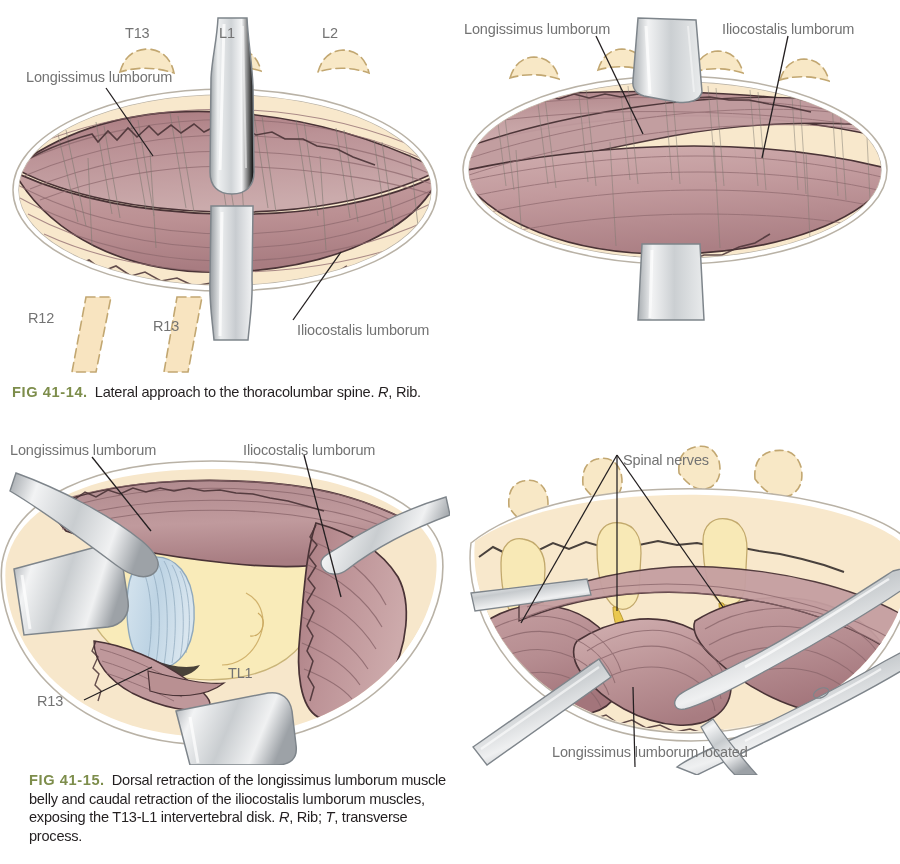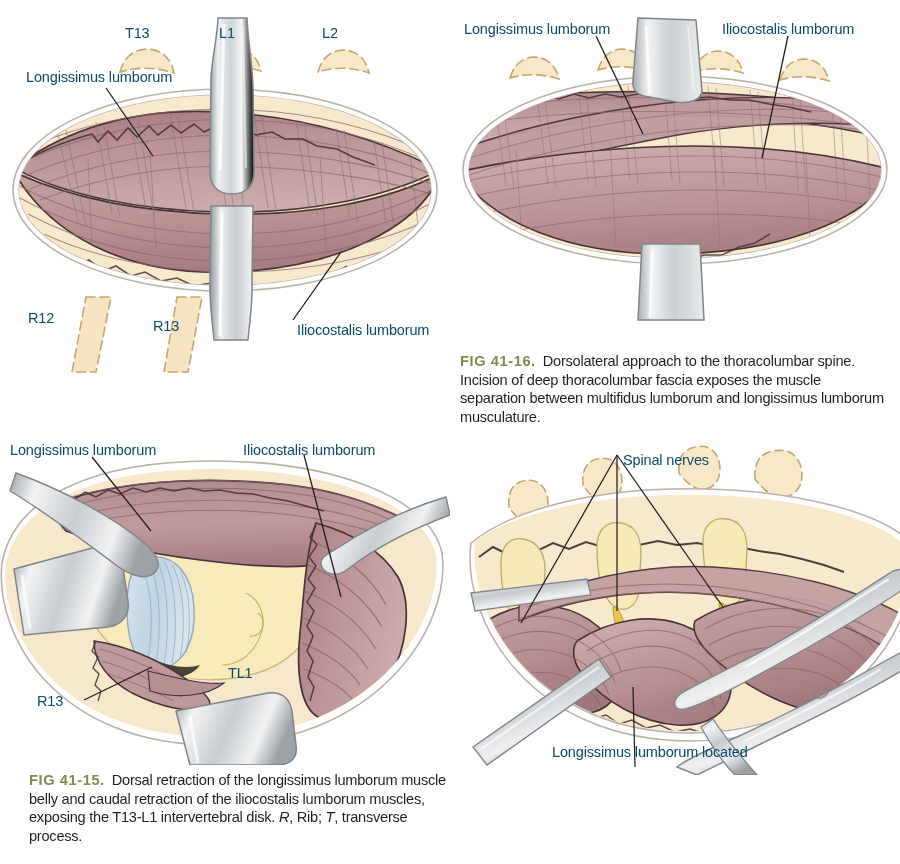--- a/index.html
+++ b/index.html
@@ -31,21 +31,21 @@
     left: 0;
     top: 0;
   }
   .art svg { display: block; }
 
   
   .fig-label {
     position: absolute;
     font-family: "Liberation Sans", sans-serif;
     font-size: 14.5px;
-    color: #0c4a6e;
+    color: #737373;
     white-space: nowrap;
     letter-spacing: -0.15px;
     line-height: 1;
   }
 
   
   .caption {
     position: absolute;
     font-family: "Liberation Sans", sans-serif;
     font-size: 14.6px;
@@ -194,20 +194,23 @@
     </div>
 
     <div class="fig-label" style="left:125px; top:26px;">T13</div>
     <div class="fig-label" style="left:219px; top:26px;">L1</div>
     <div class="fig-label" style="left:322px; top:26px;text-align:right;">L2</div>
     <div class="fig-label" style="left:26px; top:70px;">Longissimus lumborum</div>
     <div class="fig-label" style="left:28px; top:311px;">R12</div>
     <div class="fig-label" style="left:153px; top:319px;">R13</div>
     <div class="fig-label" style="left:297px; top:323px;">Iliocostalis lumborum</div>
 
+    <div class="caption" style="left:12px; top:383px; width:420px;">
+      <span class="fignum">FIG 41-14.</span><span>Lateral approach to the thoracolumbar spine. </span><span class="ital">R</span><span>, Rib.</span>
+    </div>
   </div>
 
   <div class="panel" style="left:450px; top:0px; width:450px; height:440px;">
 
     <div class="art">
       <svg width="450" height="340" viewBox="0 0 450 340" xmlns="http://www.w3.org/2000/svg">
         <defs>
           <linearGradient id="f16mA" x1="0" y1="0" x2="0.25" y2="1">
             <stop offset="0%" stop-color="#b08589"></stop>
             <stop offset="50%" stop-color="#c4a0a2"></stop>
@@ -309,23 +312,20 @@
         <g stroke="#231f20" stroke-width="1.3" fill="none">
           <line x1="146" y1="36" x2="193" y2="134"></line>
           <line x1="338" y1="36" x2="312" y2="158"></line>
         </g>
       </svg>
     </div>
 
     <div class="fig-label" style="left:14px; top:22px;">Longissimus lumborum</div>
     <div class="fig-label" style="left:272px; top:22px;">Iliocostalis lumborum</div>
 
-    <div class="caption" style="left:10px; top:352px; width:425px;">
-      <span class="fignum">FIG 41-16.</span><span>Dorsolateral approach to the thoracolumbar spine. Incision of deep thoracolumbar fascia exposes the muscle separation between multifidus lumborum and longissimus lumborum musculature.</span>
-    </div>
   </div>
 
   <div class="panel" style="left:0px; top:445px; width:450px; height:419px;">
 
     <div class="art">
       <svg width="450" height="320" viewBox="0 0 450 320" xmlns="http://www.w3.org/2000/svg">
         <defs>
           <linearGradient id="f15mTop" x1="0" y1="0" x2="0.15" y2="1">
             <stop offset="0%" stop-color="#b08a8e"></stop>
             <stop offset="55%" stop-color="#c09a9d"></stop>

